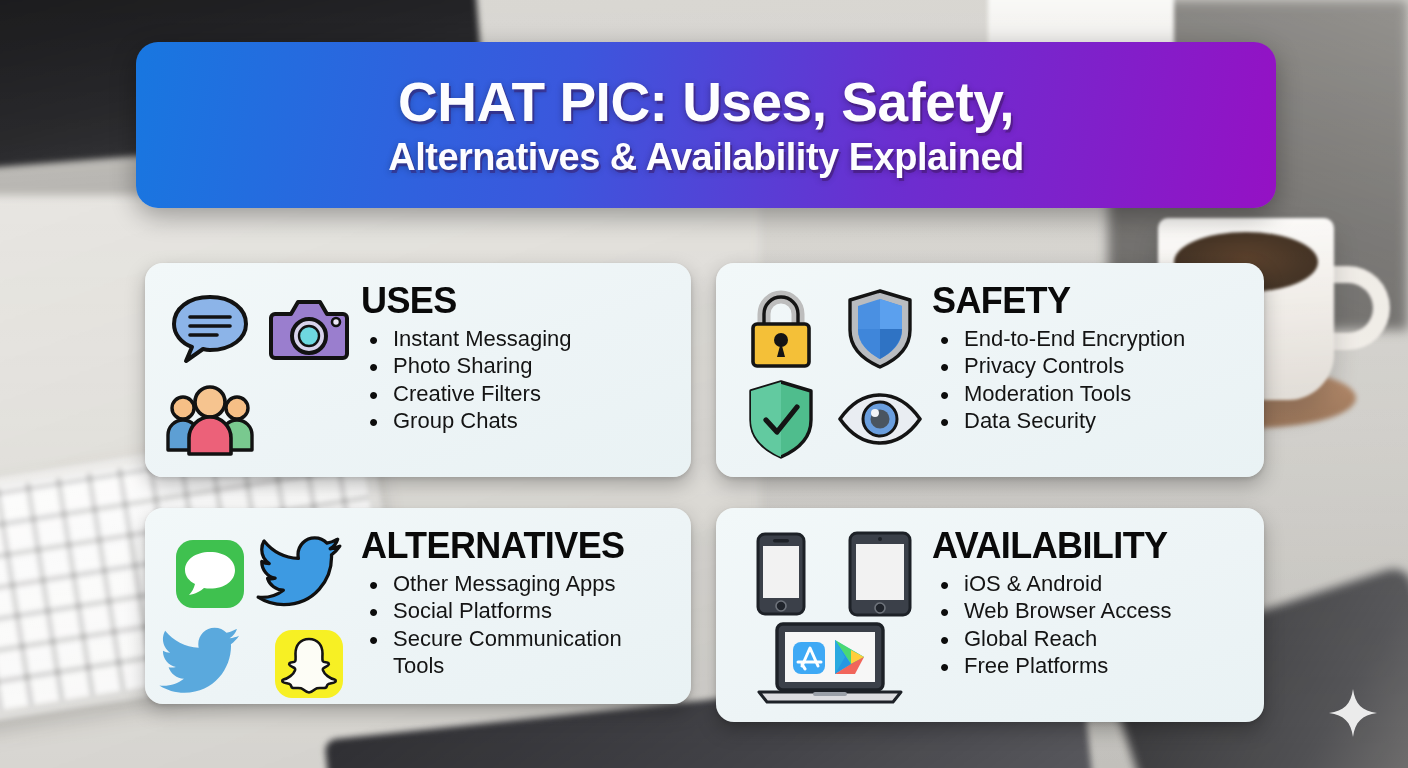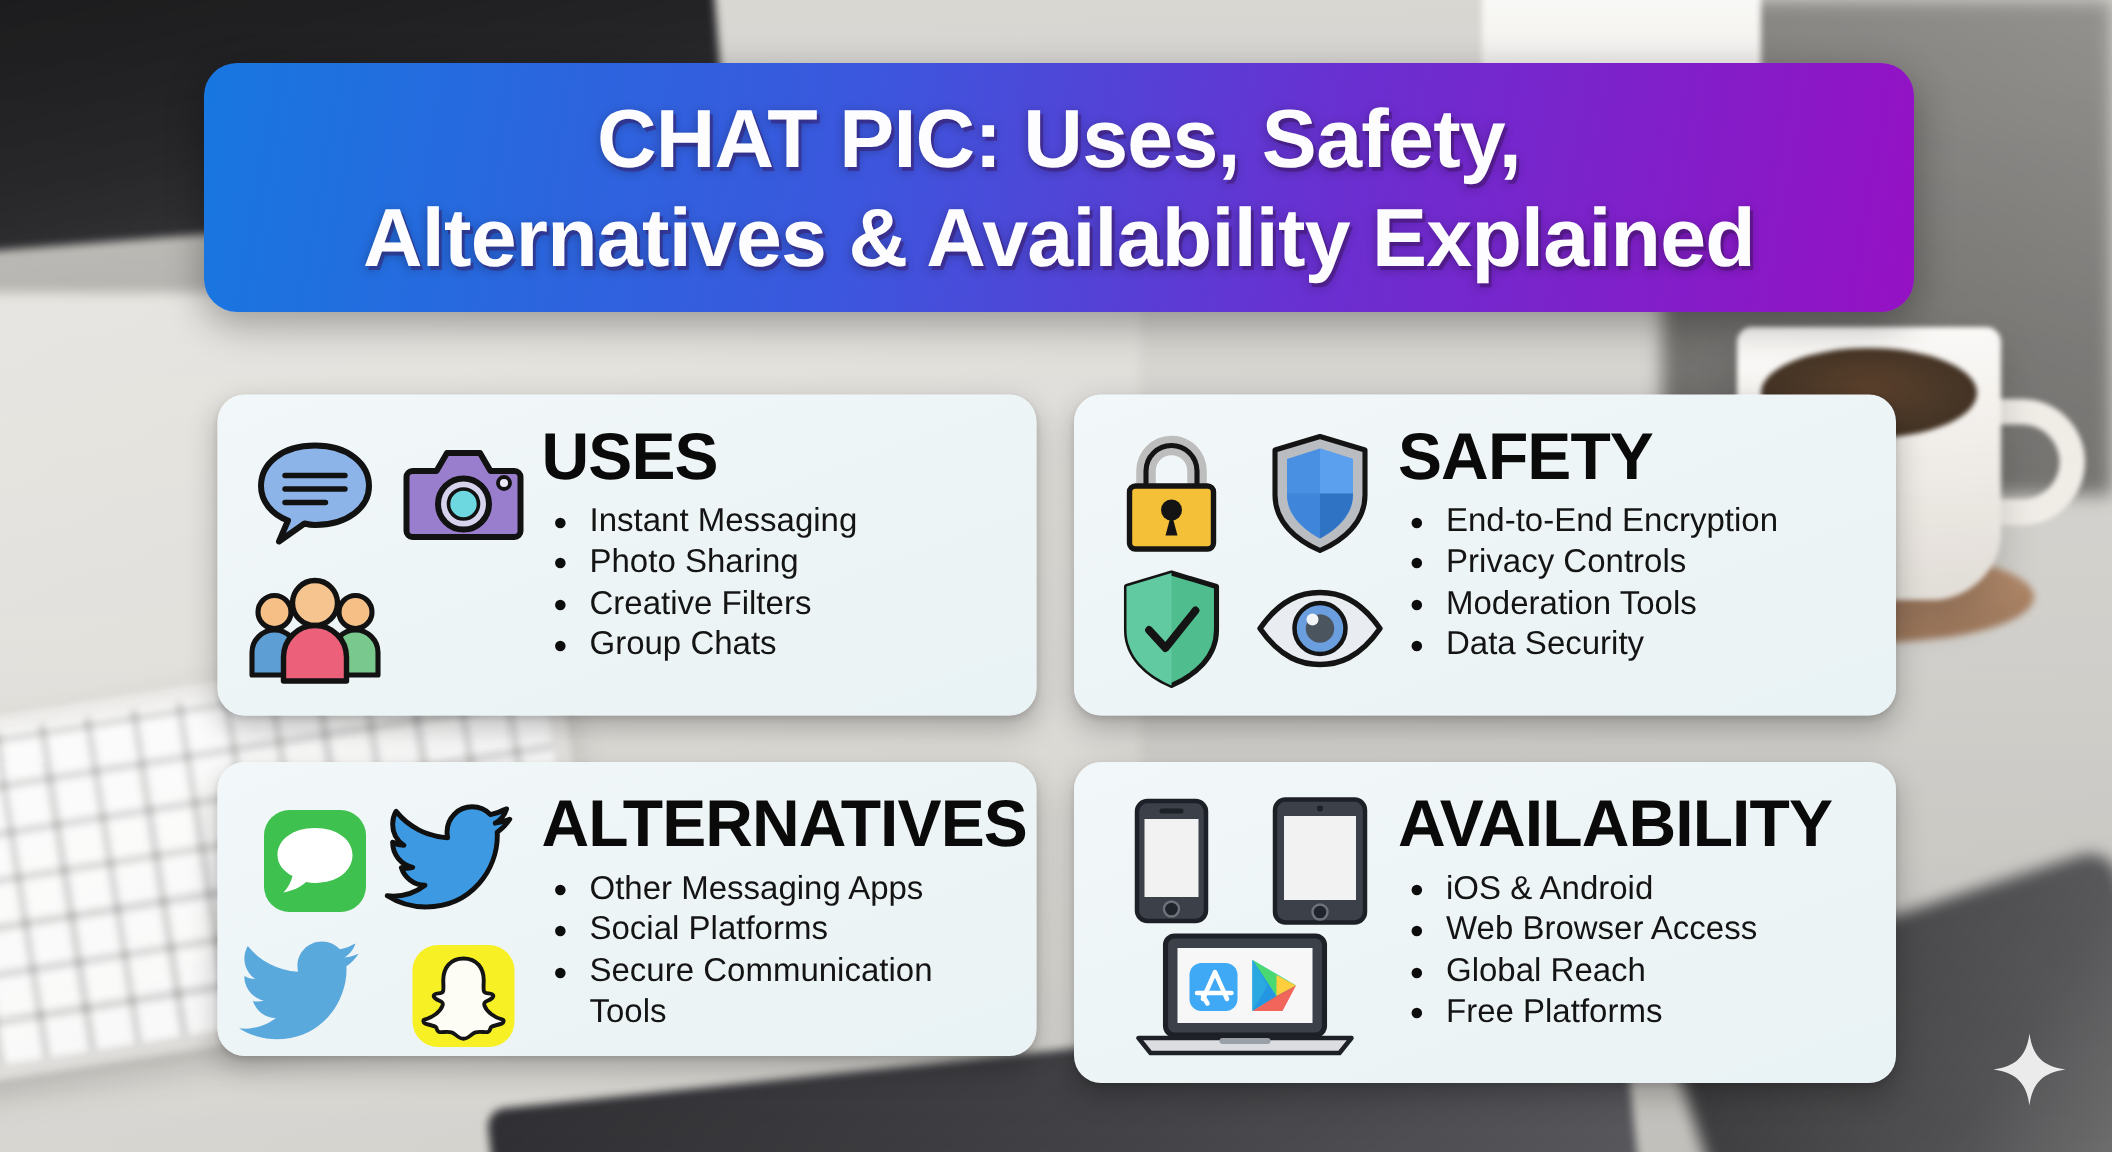--- a/index.html
+++ b/index.html
@@ -136,21 +136,21 @@
     padding:0 26px;
   }
   .title-text {
     font-size:56px; line-height:1.2; font-weight:bold; letter-spacing:-0.5px;
     color:#fdfdff; text-align:center;
     text-shadow:2px 3px 0 rgba(60,20,90,.45), 0 2px 7px rgba(0,0,0,.3);
     font-stretch:condensed;
   }
   .title-line { display:block; white-space:nowrap; }
   .title-line.l1 { font-size:55px; }
-  .title-line.l2 { font-size:55px; }
+  .title-line.l2 { font-size:38px; }
 
   
   .card {
     position:absolute;
     background:linear-gradient(160deg,#f2f8f9 0%,#edf4f6 55%,#e9f2f4 100%);
     border-radius:18px;
     box-shadow:0 8px 20px rgba(0,0,0,.25), 0 2px 5px rgba(0,0,0,.12);
     display:flex; align-items:flex-start;
     padding:18px 16px 14px 16px;
     overflow:hidden;
@@ -164,21 +164,21 @@
     width:196px; min-width:196px; height:100%;
     display:grid; grid-template-columns:1fr 1fr; grid-template-rows:1fr 1fr;
     align-items:center; justify-items:center;
     gap:2px;
     padding-top:4px;
   }
   .icon-cell { display:flex; align-items:center; justify-content:center; width:90px; height:88px; }
 
   .card-body { flex:1; padding-left:4px; padding-top:2px; min-width:0; }
   .card-title {
-    font-size:44px; font-weight:bold; color:#0a0a0a;
+    font-size:36px; font-weight:bold; color:#0a0a0a;
     letter-spacing:-0.6px; line-height:1; margin-bottom:6px;
   }
   .card-list { list-style:none; }
   .card-list li {
     position:relative; font-size:22px; line-height:1.24; color:#141414;
     padding-left:32px; margin-bottom:0px; white-space:nowrap;
   }
   .card-list li.wrap { white-space:normal; }
   .card-list li::before {
     content:"•"; position:absolute; left:8px; top:-1px;

